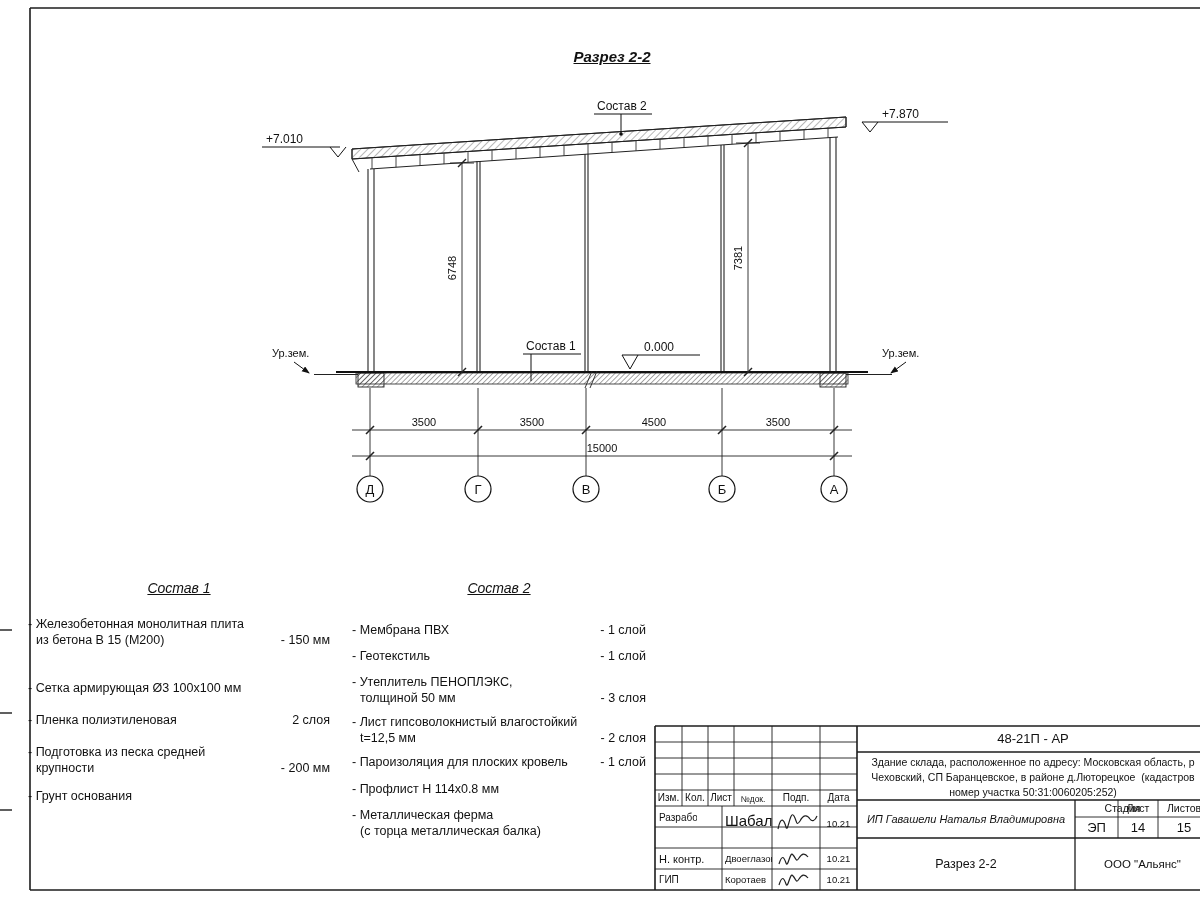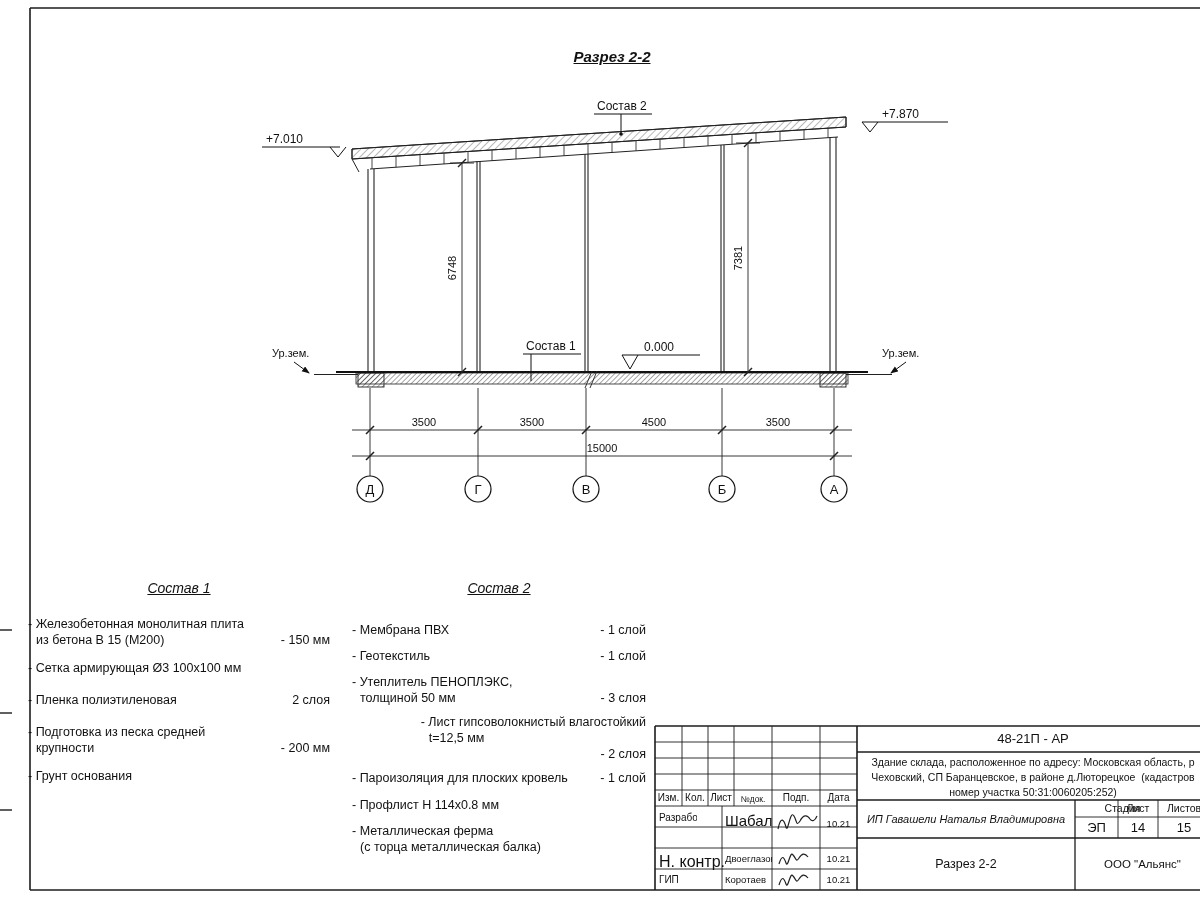--- a/index.html
+++ b/index.html
@@ -213,21 +213,21 @@
       <path d="M778,829 c3,-14 6,-9 8,-2 c2,7 4,-18 8,-11 c3,5 2,11 6,5 c3,-6 7,-7 10,-2 c2,3 5,2 7,-3"></path>
       <path d="M779,864 c3,-10 5,-7 7,-1 c2,6 4,-13 7,-8 c3,3 3,8 6,3 c3,-5 6,-5 9,-1"></path>
       <path d="M779,885 c3,-10 5,-7 7,-1 c2,6 4,-13 7,-8 c3,3 3,8 6,3 c3,-5 6,-5 9,-1"></path>
     </g>
   </svg>
 
   <div class="sheet-title">Разрез 2-2</div>
 
   <div class="comp-list" style="left:28px; top:580px; width:302px;">
     <div class="comp-heading">Состав 1</div>
-    <div class="comp-item" style="margin-bottom:12px;">
+    <div class="comp-item" style="margin-bottom:32px;">
       <span class="comp-text">- Железобетонная  монолитная плита
 из бетона В 15 (М200)</span>
       <span class="comp-value">- 150 мм</span>
     </div>
     <div class="comp-item" style="margin-bottom:16px;">
       <span class="comp-text">- Сетка армирующая Ø3 100х100 мм</span>
       <span class="comp-value"></span>
     </div>
     <div class="comp-item" style="margin-bottom:16px;">
       <span class="comp-text">- Пленка полиэтиленовая</span>
@@ -252,21 +252,21 @@
     </div>
     <div class="comp-item" style="margin-bottom:10px;">
       <span class="comp-text">- Геотекстиль</span>
       <span class="comp-value">- 1 слой</span>
     </div>
     <div class="comp-item" style="margin-bottom:8px;">
       <span class="comp-text">- Утеплитель ПЕНОПЛЭКС,
 толщиной 50 мм</span>
       <span class="comp-value">- 3 слоя</span>
     </div>
-    <div class="comp-item" style="margin-bottom:8px;flex-direction:column;">
+    <div class="comp-item" style="margin-bottom:8px;">
       <span class="comp-text">- Лист гипсоволокнистый влагостойкий
 t=12,5 мм</span>
       <span class="comp-value">- 2 слоя</span>
     </div>
     <div class="comp-item" style="margin-bottom:11px;">
       <span class="comp-text">- Пароизоляция для плоских кровель</span>
       <span class="comp-value">- 1 слой</span>
     </div>
     <div class="comp-item" style="margin-bottom:10px;">
       <span class="comp-text">- Профлист Н 114х0.8 мм</span>
@@ -288,21 +288,21 @@
   <div class="tb tb-c" style="left:682px; top:792px; width:26px; font-size:10px;">Кол.</div>
   <div class="tb tb-c" style="left:708px; top:792px; width:26px; font-size:10px;">Лист</div>
   <div class="tb tb-c" style="left:734px; top:794px; width:38px; font-size:8.5px;">№док.</div>
   <div class="tb tb-c" style="left:772px; top:792px; width:48px; font-size:10px;">Подп.</div>
   <div class="tb tb-c" style="left:820px; top:792px; width:37px; font-size:10px;">Дата</div>
 
   <div class="tb" style="left:659px; top:812px; width:38px; font-size:10px;">Разработал</div>
   <div class="tb" style="left:725px; top:812px; width:47px; font-size:15px;">Шабалина</div>
   <div class="tb tb-c" style="left:820px; top:818px; width:37px; font-size:9.5px;">10.21</div>
 
-  <div class="tb" style="left:659px; top:853px; width:80px; font-size:16px;">Н. контр.</div>
+  <div class="tb" style="left:659px; top:853px; width:80px; font-size:11px;">Н. контр.</div>
   <div class="tb" style="left:725px; top:853px; width:47px; font-size:9.5px;">Двоеглазов</div>
   <div class="tb tb-c" style="left:820px; top:853px; width:37px; font-size:9.5px;">10.21</div>
 
   <div class="tb" style="left:659px; top:874px; width:70px; font-size:10px;">ГИП</div>
   <div class="tb" style="left:725px; top:874px; width:47px; font-size:9.5px;">Коротаев</div>
   <div class="tb tb-c" style="left:820px; top:874px; width:37px; font-size:9.5px;">10.21</div>
 
   <div class="tb flexc" style="left:858px; top:800px; width:216px; height:38px; font-size:11px; font-style:italic;">ИП Гавашели Наталья Владимировна</div>
 
   <div class="tb tb-c" style="left:1075px; top:802px; width:43px; font-size:10.5px;padding-left:26px;">Стадия</div>

